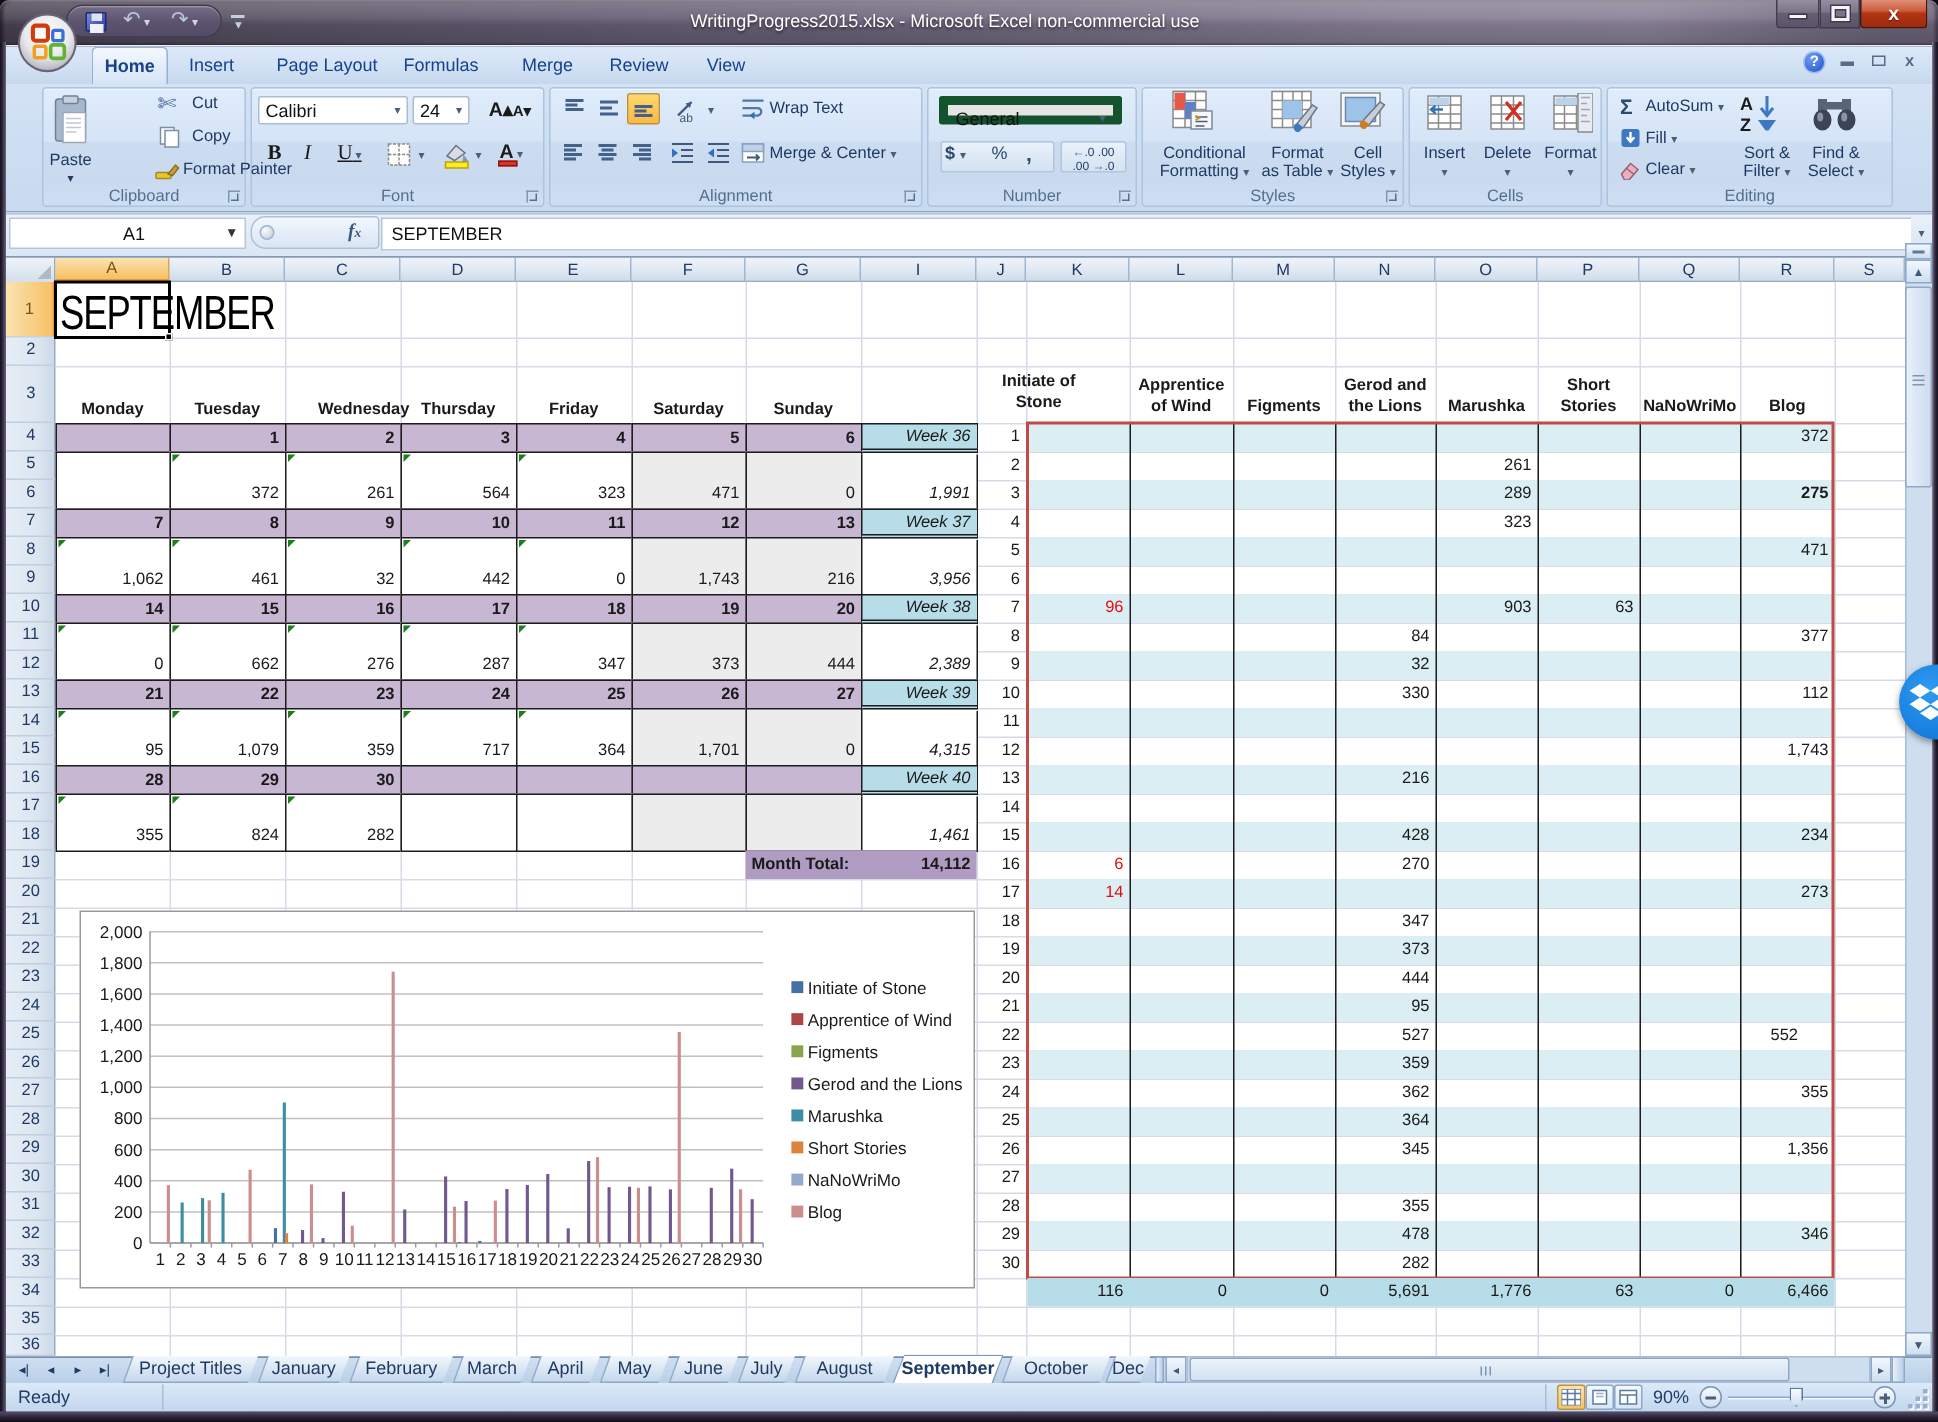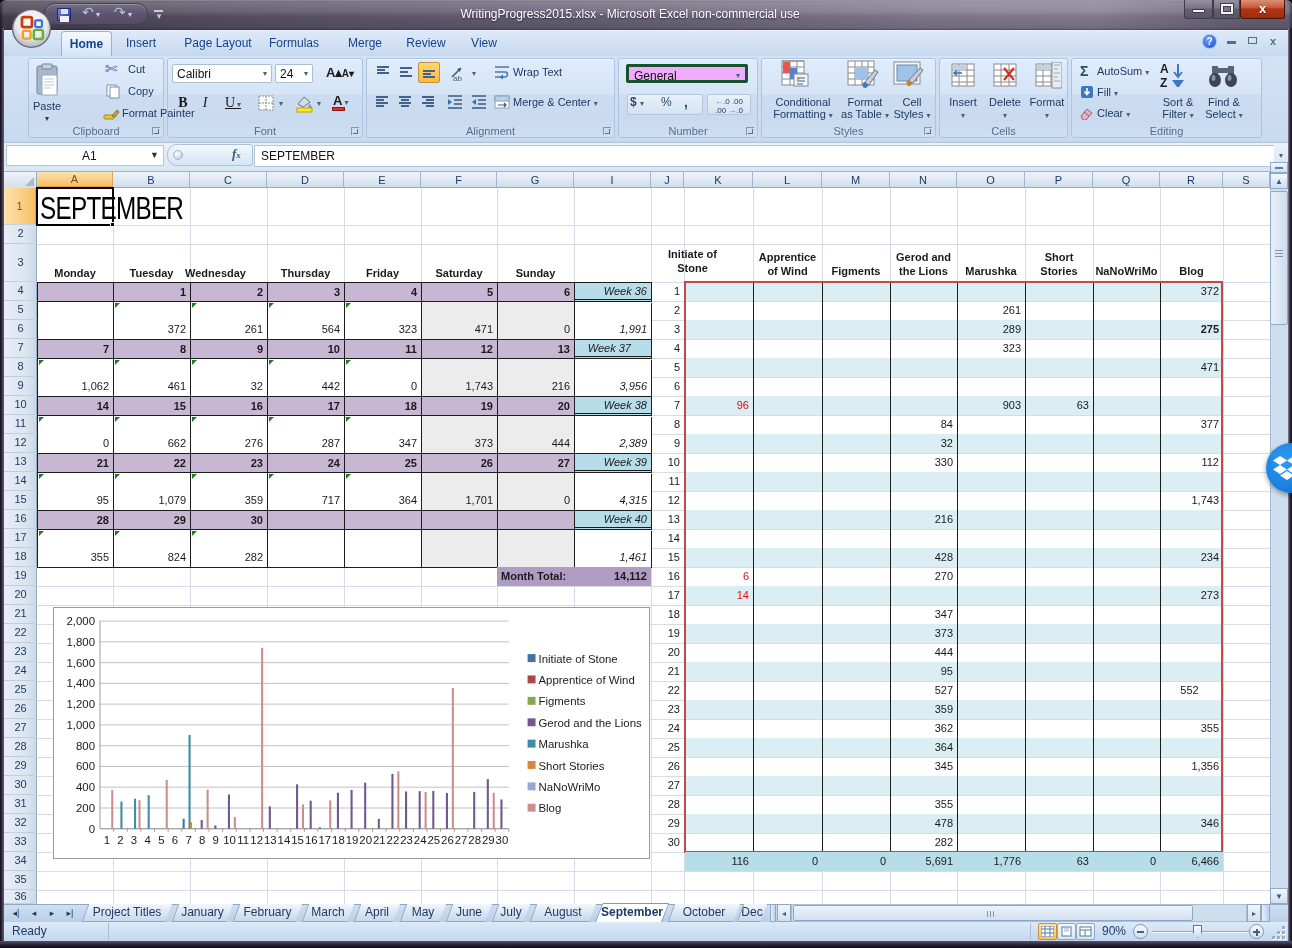--- a/index.html
+++ b/index.html
@@ -163,21 +163,21 @@
     <path d="M1 3h14M1 8h10a2.5 2.5 0 1 1 0 5h-3M1 13h6" stroke="#4f77a8" stroke-width="1.5" fill="none"></path>
     <path d="M9 10.5 l0 5 -3.5 -2.5 Z" fill="#2e72b8"></path>
   </svg>
 <div class="ab cell" style="left:513px;top:65px;font-size:11px;color:#1f3a63;line-height:14px">Wrap Text</div>
 <svg class="ab" style="left:494px;top:94px" width="16" height="16" viewBox="0 0 16 16">
     <rect x="1" y="2" width="14" height="12" fill="#fff" stroke="#8aa0bc"></rect>
     <rect x="1" y="2" width="14" height="5" fill="#bcd2ea" stroke="#8aa0bc"></rect>
     <path d="M4 11 h8 M10 9 l2 2 -2 2" stroke="#3f5a7d" stroke-width="1.2" fill="none"></path>
   </svg>
 <div class="ab cell" style="left:513px;top:95px;font-size:11px;color:#1f3a63;line-height:14px">Merge &amp; Center <span style="font-size:8px;color:#4a6078">▾</span></div>
-<div class="ab" style="left:626px;top:64px;width:122px;height:19px;background:#f0abfc;border:3px solid #14532d;border-radius:2px;font-size:12px;color:#111;padding:1px 5px;line-height:16px">General<span style="float:right;font-size:8px;color:#4a6078">▾</span></div>
+<div class="ab" style="left:626px;top:64px;width:122px;height:19px;background:#e5e5e5;border:6px solid #14532d;border-radius:2px;font-size:12px;color:#111;padding:1px 5px;line-height:16px">General<span style="float:right;font-size:8px;color:#4a6078">▾</span></div>
 <div class="ab" style="left:627px;top:94px;width:76px;height:21px;border:1px solid #b4c6dc;border-radius:2px;background:linear-gradient(180deg,#e9f1fa,#d4e2f2)"></div>
 <div class="ab" style="left:630px;top:95px;font-size:12px;font-weight:bold;color:#2a4a6e">$ <span style="font-size:8px;font-weight:normal;color:#4a6078">▾</span></div>
 <div class="ab" style="left:661px;top:95px;font-size:12px;color:#2a4a6e">%</div>
 <div class="ab" style="left:684px;top:94px;font-size:14px;font-weight:bold;color:#2a4a6e">,</div>
 <div class="ab" style="left:707px;top:94px;width:44px;height:21px;border:1px solid #b4c6dc;border-radius:2px;background:linear-gradient(180deg,#e9f1fa,#d4e2f2);font-size:8px;color:#1f3a63;text-align:center;line-height:9px;padding-top:2px"><span style="color:#2e72b8">←</span>.0 .00<br>.00 <span style="color:#2e72b8">→</span>.0</div>
 <svg class="ab" style="left:780px;top:60px" width="34" height="32" viewBox="0 0 34 32">
     <rect x="2" y="1" width="22" height="24" fill="#fff" stroke="#8a8a8a"></rect>
     <path d="M2 1h22M2 7h22M2 13h22M2 19h22M10 1v24M17 1v24" stroke="#8a8a8a" stroke-width="1"></path>
     <rect x="3" y="2" width="7" height="11" fill="#e8584a"></rect>
     <rect x="10" y="8" width="7" height="11" fill="#5b82c8"></rect>
@@ -365,21 +365,21 @@
 <div class="ab" style="left:37px;top:757px;width:1233px;height:1px;background:#d5dce8"></div>
 <div class="ab" style="left:37px;top:776px;width:1233px;height:1px;background:#d5dce8"></div>
 <div class="ab" style="left:37px;top:795px;width:1233px;height:1px;background:#d5dce8"></div>
 <div class="ab" style="left:37px;top:814px;width:1233px;height:1px;background:#d5dce8"></div>
 <div class="ab" style="left:37px;top:833px;width:1233px;height:1px;background:#d5dce8"></div>
 <div class="ab" style="left:37px;top:852px;width:1233px;height:1px;background:#d5dce8"></div>
 <div class="ab" style="left:37px;top:871px;width:1233px;height:1px;background:#d5dce8"></div>
 <div class="ab" style="left:37px;top:890px;width:1233px;height:1px;background:#d5dce8"></div>
 <div class="cell bold ctr" style="left:37px;top:264px;width:76px;height:18px">Monday</div>
 <div class="cell bold ctr" style="left:113px;top:264px;width:77px;height:18px">Tuesday</div>
-<div class="cell bold ctr" style="left:177px;top:264px;width:77px;height:18px">Wednesday</div>
+<div class="cell bold ctr" style="left:204px;top:264px;width:77px;height:18px">Wednesday</div>
 <div class="cell bold ctr" style="left:267px;top:264px;width:77px;height:18px">Thursday</div>
 <div class="cell bold ctr" style="left:344px;top:264px;width:77px;height:18px">Friday</div>
 <div class="cell bold ctr" style="left:421px;top:264px;width:76px;height:18px">Saturday</div>
 <div class="cell bold ctr" style="left:497px;top:264px;width:77px;height:18px">Sunday</div>
 <div class="cell bold rt" style="left:37px;top:282px;width:77px;height:20px;background:#c8b7d3;border:1px solid #1c1c1c;padding-right:4px;line-height:18px"></div>
 <div class="cell bold rt" style="left:113px;top:282px;width:78px;height:20px;background:#c8b7d3;border:1px solid #1c1c1c;padding-right:4px;line-height:18px">1</div>
 <div class="cell bold rt" style="left:190px;top:282px;width:78px;height:20px;background:#c8b7d3;border:1px solid #1c1c1c;padding-right:4px;line-height:18px">2</div>
 <div class="cell bold rt" style="left:267px;top:282px;width:78px;height:20px;background:#c8b7d3;border:1px solid #1c1c1c;padding-right:4px;line-height:18px">3</div>
 <div class="cell bold rt" style="left:344px;top:282px;width:78px;height:20px;background:#c8b7d3;border:1px solid #1c1c1c;padding-right:4px;line-height:18px">4</div>
 <div class="cell bold rt" style="left:421px;top:282px;width:77px;height:20px;background:#c8b7d3;border:1px solid #1c1c1c;padding-right:4px;line-height:18px">5</div>
@@ -397,21 +397,21 @@
 <div class="cell" style="left:421px;top:301px;width:77px;height:39px;background:#edecec;border:1px solid #1c1c1c;display:flex;align-items:flex-end;justify-content:flex-end;padding:0 4px 1px 0;line-height:17px">471</div>
 <div class="cell" style="left:497px;top:301px;width:78px;height:39px;background:#edecec;border:1px solid #1c1c1c;display:flex;align-items:flex-end;justify-content:flex-end;padding:0 4px 1px 0;line-height:17px">0</div>
 <div class="cell it" style="left:574px;top:303px;width:78px;height:37px;background:#fff;border:1px solid #1c1c1c;border-top:none;display:flex;align-items:flex-end;justify-content:flex-end;padding:0 4px 1px 0;line-height:17px">1,991</div>
 <div class="cell bold rt" style="left:37px;top:339px;width:77px;height:20px;background:#c8b7d3;border:1px solid #1c1c1c;padding-right:4px;line-height:18px">7</div>
 <div class="cell bold rt" style="left:113px;top:339px;width:78px;height:20px;background:#c8b7d3;border:1px solid #1c1c1c;padding-right:4px;line-height:18px">8</div>
 <div class="cell bold rt" style="left:190px;top:339px;width:78px;height:20px;background:#c8b7d3;border:1px solid #1c1c1c;padding-right:4px;line-height:18px">9</div>
 <div class="cell bold rt" style="left:267px;top:339px;width:78px;height:20px;background:#c8b7d3;border:1px solid #1c1c1c;padding-right:4px;line-height:18px">10</div>
 <div class="cell bold rt" style="left:344px;top:339px;width:78px;height:20px;background:#c8b7d3;border:1px solid #1c1c1c;padding-right:4px;line-height:18px">11</div>
 <div class="cell bold rt" style="left:421px;top:339px;width:77px;height:20px;background:#c8b7d3;border:1px solid #1c1c1c;padding-right:4px;line-height:18px">12</div>
 <div class="cell bold rt" style="left:497px;top:339px;width:78px;height:20px;background:#c8b7d3;border:1px solid #1c1c1c;padding-right:4px;line-height:18px">13</div>
-<div class="cell it rt" style="left:574px;top:339px;width:78px;height:20px;background:#b7dde8;border:1px solid #1c1c1c;border-bottom:3px double #1c1c1c;padding-right:20px;line-height:17px">Week 37</div>
+<div class="cell it rt" style="left:574px;top:339px;width:78px;height:20px;background:#b7dde8;border:1px solid #1c1c1c;border-bottom:3px double #1c1c1c;padding-right:4px;line-height:17px">Week 37</div>
 <div class="cell" style="left:37px;top:358px;width:77px;height:39px;background:#fff;border:1px solid #1c1c1c;display:flex;align-items:flex-end;justify-content:flex-end;padding:0 4px 1px 0;line-height:17px">1,062</div>
 <div class="gt" style="left:39px;top:360px"></div>
 <div class="cell" style="left:113px;top:358px;width:78px;height:39px;background:#fff;border:1px solid #1c1c1c;display:flex;align-items:flex-end;justify-content:flex-end;padding:0 4px 1px 0;line-height:17px">461</div>
 <div class="gt" style="left:115px;top:360px"></div>
 <div class="cell" style="left:190px;top:358px;width:78px;height:39px;background:#fff;border:1px solid #1c1c1c;display:flex;align-items:flex-end;justify-content:flex-end;padding:0 4px 1px 0;line-height:17px">32</div>
 <div class="gt" style="left:192px;top:360px"></div>
 <div class="cell" style="left:267px;top:358px;width:78px;height:39px;background:#fff;border:1px solid #1c1c1c;display:flex;align-items:flex-end;justify-content:flex-end;padding:0 4px 1px 0;line-height:17px">442</div>
 <div class="gt" style="left:269px;top:360px"></div>
 <div class="cell" style="left:344px;top:358px;width:78px;height:39px;background:#fff;border:1px solid #1c1c1c;display:flex;align-items:flex-end;justify-content:flex-end;padding:0 4px 1px 0;line-height:17px">0</div>
 <div class="gt" style="left:346px;top:360px"></div>

